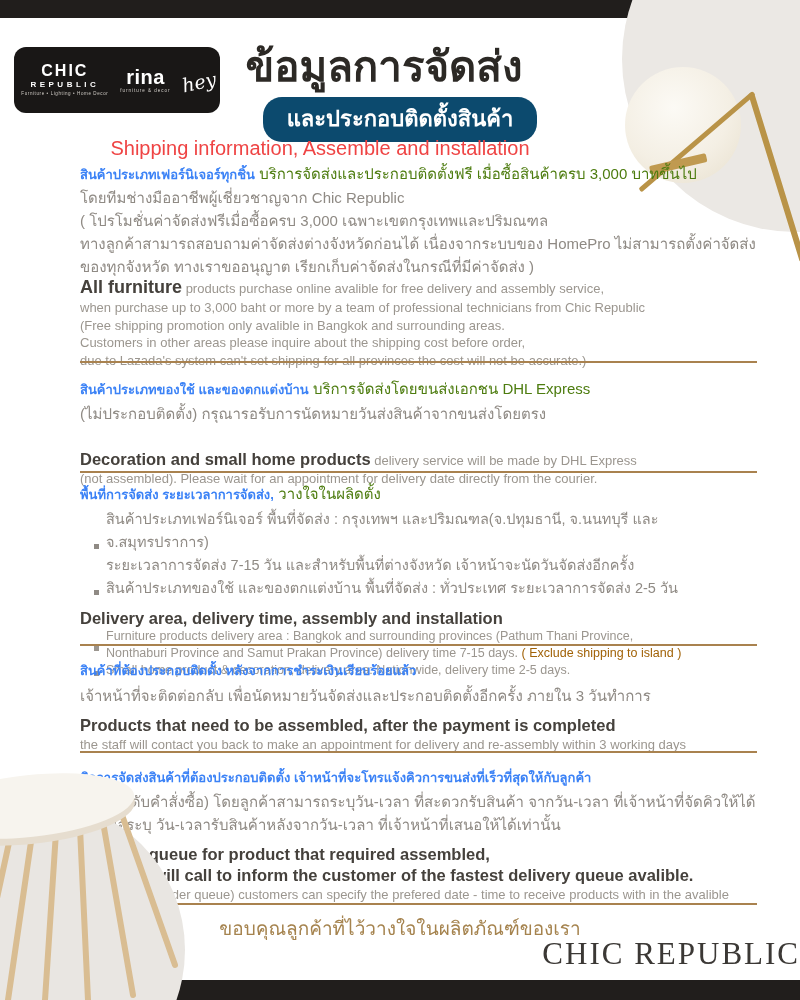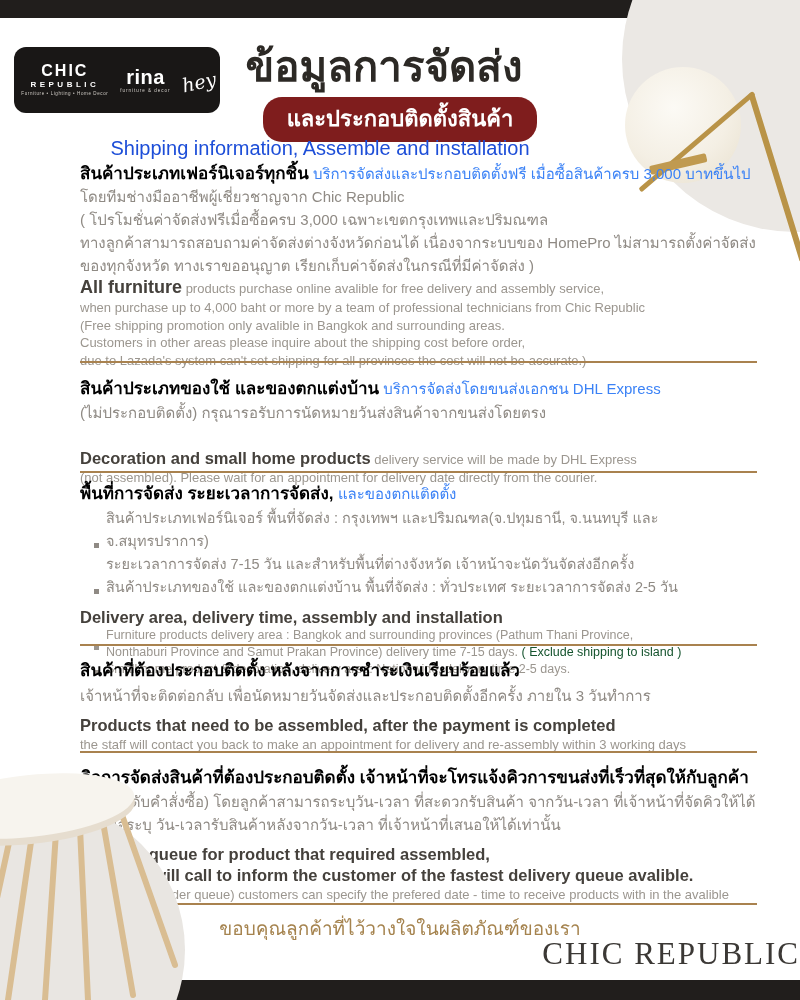--- a/index.html
+++ b/index.html
@@ -31,40 +31,40 @@
   .rina-wrap{text-align:center;line-height:1;position:relative;padding-right:42px;}
   .rina-name{font-size:20px;font-weight:800;letter-spacing:.5px;}
   .rina-sub{font-size:4.5px;letter-spacing:1px;margin-top:2px;color:#d8d4cf;}
   .rina-script{position:absolute;right:-4px;top:6px;font-family:"DejaVu Serif","Liberation Serif",serif;
                font-style:italic;font-size:19px;transform:rotate(-12deg);}
 
   
   .main-title{left:0;top:33px;width:768px;text-align:center;font-size:42px;font-weight:700;
               color:#2c2925;z-index:4;letter-spacing:0;}
   .pill-row{left:0;top:97px;width:800px;text-align:center;z-index:4;}
-  .red-pill{display:inline-block;background:#7f1d1d;color:#ffffff;font-size:22px;font-weight:700;
+  .red-pill{display:inline-block;background:#0c4a6e;color:#ffffff;font-size:22px;font-weight:700;
             padding:4px 24px 6px 24px;border-radius:19px;}
-  .subtitle{left:0;top:137px;width:640px;text-align:center;font-size:20px;color:#1d4ed8;z-index:4;}
+  .subtitle{left:0;top:137px;width:640px;text-align:center;font-size:20px;color:#ef4444;z-index:4;}
 
   
   .sec{left:80px;width:680px;z-index:4;}
-  .th-head{font-size:17px;font-weight:700;color:#000000;}
-  .th-rest{font-size:15px;font-weight:400;color:#3b82f6;}
+  .th-head{font-size:13px;font-weight:700;color:#3b82f6;}
+  .th-rest{font-size:15px;font-weight:400;color:#4d7c0f;}
   .th-body{font-size:15px;color:#8f8a84;line-height:23px;}
   .en-head{font-size:18px;font-weight:700;color:#45413c;}
   .en-rest{font-size:13px;font-weight:400;color:#9b968f;}
   .en-body{font-size:13px;color:#9b968f;line-height:17.5px;}
   .divider{left:80px;width:677px;height:2px;background:#a9824f;z-index:4;}
 
   .bullet-row{display:flex;align-items:center;margin-left:14px;}
   .sq{flex:0 0 auto;width:5px;height:5px;margin:8px 7px 0 0;background:#8f8a84;}
   .sq.en{background:#9b968f;margin-top:6px;}
   .b-th{font-size:14.5px;color:#8f8a84;line-height:23px;}
   .b-en{font-size:12.5px;color:#9b968f;line-height:17px;}
-  .red-note{color:#14532d;}
+  .red-note{color:#a16207;}
   .bold-line{font-size:16.5px;font-weight:700;color:#45413c;line-height:21px;}
 
   
   .thanks{left:0;top:913px;width:800px;text-align:center;font-size:19px;color:#a5834e;z-index:4;}
   .brand{left:0;top:936px;width:800px;text-align:right;z-index:4;
          font-family:"Liberation Serif","DejaVu Serif",serif;font-size:31px;letter-spacing:2px;color:#3b3835;}
 
   .chair-svg{left:0;top:760px;width:230px;height:240px;z-index:6;}
 </style>
 </head>
@@ -107,21 +107,21 @@
   <div class="th-body">( โปรโมชั่นค่าจัดส่งฟรีเมื่อซื้อครบ 3,000 เฉพาะเขตกรุงเทพและปริมณฑล</div>
   <div class="th-body">ทางลูกค้าสามารถสอบถามค่าจัดส่งต่างจังหวัดก่อนได้ เนื่องจากระบบของ HomePro ไม่สามารถตั้งค่าจัดส่ง</div>
   <div class="th-body">ของทุกจังหวัด ทางเราขออนุญาต เรียกเก็บค่าจัดส่งในกรณีที่มีค่าจัดส่ง )</div>
 </div>
 
 <div class="abs sec" style="top:277px;">
   <div class="en-body" style="line-height:20px;">
     <span class="en-head">All furniture</span>
     <span class="en-rest">products purchase online avalible for free delivery and assembly service,</span>
   </div>
-  <div class="en-body">when purchase up to 4,000 baht or more by a team of professional technicians from Chic Republic</div>
+  <div class="en-body">when purchase up to 3,000 baht or more by a team of professional technicians from Chic Republic</div>
   <div class="en-body">(Free shipping promotion only avalible in Bangkok and surrounding areas.</div>
   <div class="en-body">Customers in other areas please inquire about the shipping cost before order,</div>
   <div class="en-body">due to Lazada's system can't set shipping for all provinces the cost will not be accurate.)</div>
 </div>
 
 <div class="abs divider" style="top:361px;"></div>
 
 <div class="abs sec" style="top:377px;">
   <div class="th-body" style="line-height:24px;">
     <span class="th-head">สินค้าประเภทของใช้ และของตกแต่งบ้าน</span>
@@ -133,21 +133,21 @@
     <span class="en-rest">delivery service will be made by DHL Express</span>
   </div>
   <div class="en-body">(not assembled). Please wait for an appointment for delivery date directly from the courier.</div>
 </div>
 
 <div class="abs divider" style="top:471px;"></div>
 
 <div class="abs sec" style="top:481px;">
   <div style="line-height:26px;">
     <span class="th-head">พื้นที่การจัดส่ง ระยะเวลาการจัดส่ง,</span>
-    <span class="th-rest">และของตกแติดตั้ง</span>
+    <span class="th-rest">วางใจในผลิดตั้ง</span>
   </div>
   <div class="bullet-row">
     <span class="sq"></span>
     <span class="b-th">
       <span>สินค้าประเภทเฟอร์นิเจอร์ พื้นที่จัดส่ง : กรุงเทพฯ และปริมณฑล(จ.ปทุมธานี, จ.นนทบุรี และ จ.สมุทรปราการ)</span><br>
       <span>ระยะเวลาการจัดส่ง 7-15 วัน และสำหรับพื้นที่ต่างจังหวัด เจ้าหน้าจะนัดวันจัดส่งอีกครั้ง</span>
     </span>
   </div>
   <div class="bullet-row">
     <span class="sq"></span>

